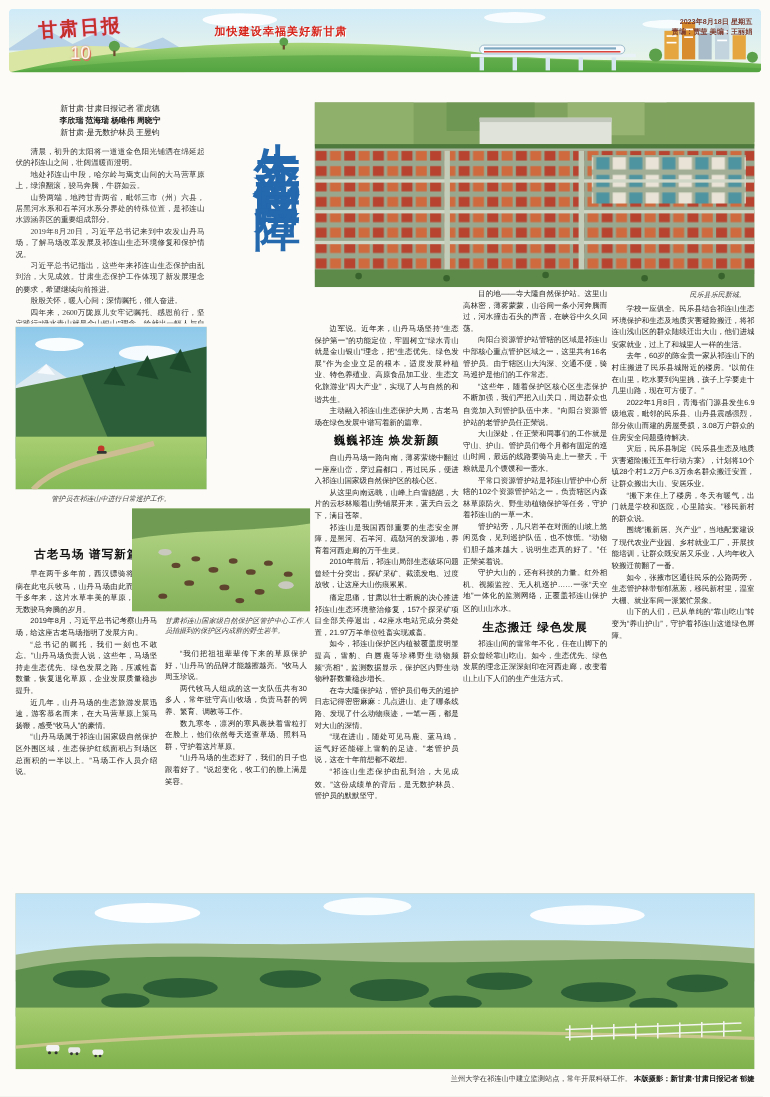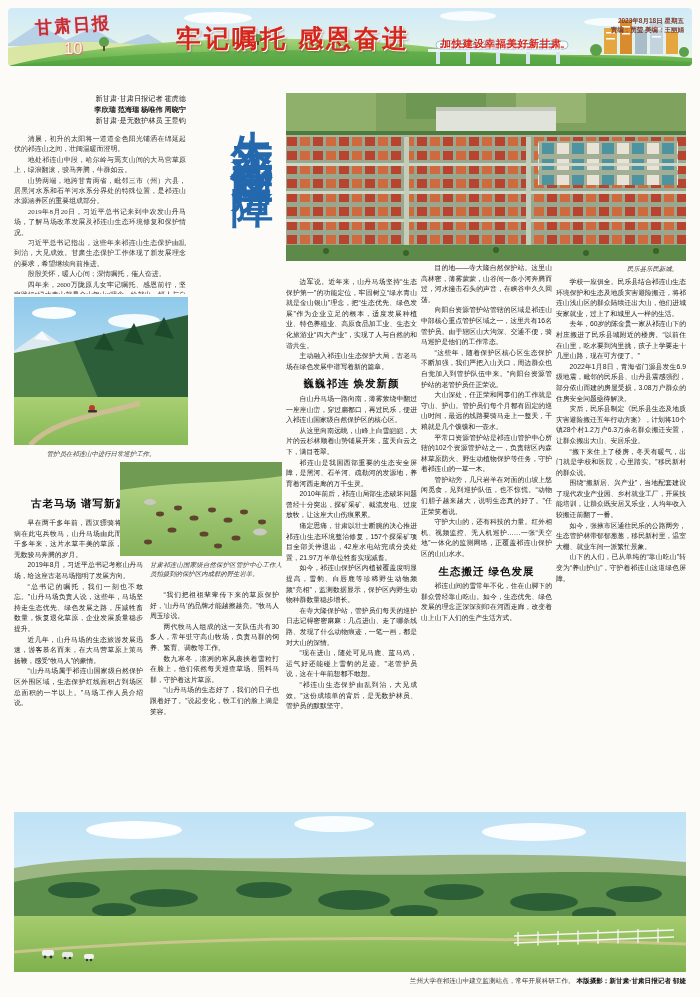--- a/index.html
+++ b/index.html
@@ -18,21 +18,21 @@
   .slogan-sub{font-size:10px;font-weight:900;color:#d6251b;letter-spacing:1px;text-shadow:1px 1px 0 #fff;margin-left:19px;}
   .dateblock{position:absolute;right:8px;top:8px;text-align:right;font-size:6.5px;line-height:9px;
              color:#7c3b2e;font-weight:bold;}
   
   .vtitle{position:absolute;left:192px;top:96px;height:370px;width:88px;
           writing-mode:vertical-rl;text-orientation:upright;
           font-size:42px;font-weight:900;color:#2468ae;letter-spacing:9px;
           font-family:"Liberation Sans",sans-serif;}
   .intro{position:absolute;left:14px;top:94px;width:172px;height:200px;overflow:hidden;
          font-family:"Liberation Serif",serif;}
-  .byline{font-size:7.2px;line-height:11px;text-align:right;color:#1a1a1a;margin-bottom:7px;}
+  .byline{font-size:7.2px;line-height:11px;text-align:center;color:#1a1a1a;margin-bottom:7px;}
   .byline .b2{font-weight:bold;}
   .lede{font-size:6.9px;line-height:10.4px;text-align:justify;color:#333;}
   .lede p{margin:0;text-indent:2em;}
   .col{position:absolute;font-size:6.8px;line-height:10.6px;text-align:justify;color:#232323;overflow:hidden;}
   .col p{margin:0;text-indent:2em;}
   .subhead{font-size:10.5px;font-weight:bold;text-align:center;color:#111;margin:6px 0 5px;text-indent:0;
            letter-spacing:1px;}
   .subhead-abs{position:absolute;font-size:10.5px;font-weight:bold;text-align:center;color:#111;letter-spacing:1px;}
   
   .photo{position:absolute;overflow:hidden;background:#cfd8c2;}
@@ -97,21 +97,20 @@
           <rect x="644" y="28" width="9" height="1.5" fill="#fff"></rect>
         <circle cx="588" cy="42" r="6" fill="#5da04b"></circle>
           <circle cx="676" cy="44" r="5" fill="#5da04b"></circle>
       </g>
     </svg>
     <div class="masthead">
       <div class="masthead-name">甘肃日报</div>
       <div class="masthead-page">10</div>
     </div>
     <div class="slogan">
-      <span class="slogan-main">牢记嘱托 感恩奋进</span>
       <span class="slogan-sub">加快建设幸福美好新甘肃</span>
     </div>
     <div class="dateblock">
       <div>2023年8月18日 星期五</div>
       <div>责编：贾莹 美编：王丽娟</div>
     </div>
   </div>
 
   <div class="intro">
     <div class="byline">
@@ -241,21 +240,21 @@
   </div>
   <div class="photo-cap" style="left:150px;top:560px;width:132px;text-align:justify;">甘肃祁连山国家级自然保护区管护中心工作人员拍摄到的保护区内成群的野生岩羊。</div>
 
   <div class="col" style="left:150px;top:590px;width:129px;height:212px;">
       <p>“我们把祖祖辈辈传下来的草原保护好，‘山丹马’的品牌才能越擦越亮。”牧马人周玉珍说。</p>
       <p>两代牧马人组成的这一支队伍共有30多人，常年驻守高山牧场，负责马群的饲养、繁育、调教等工作。</p>
       <p>数九寒冬，凛冽的寒风裹挟着雪粒打在脸上，他们依然每天巡查草场、照料马群，守护着这片草原。</p>
       <p>“山丹马场的生态好了，我们的日子也跟着好了。”说起变化，牧工们的脸上满是笑容。</p>
     </div>
 
-  <div class="col" style="left:286px;top:277px;width:131px;height:525px;">
+  <div class="col" style="left:286px;top:295px;width:131px;height:525px;">
     <div>
         <p>边军说。近年来，山丹马场坚持“生态保护第一”的功能定位，牢固树立“绿水青山就是金山银山”理念，把“生态优先、绿色发展”作为企业立足的根本，适度发展种植业、特色养殖业、高原食品加工业、生态文化旅游业“四大产业”，实现了人与自然的和谐共生。</p>
         <p>主动融入祁连山生态保护大局，古老马场在绿色发展中谱写着新的篇章。</p>
       </div>
     <div class="subhead">巍巍祁连 焕发新颜</div>
     <div>
         <p>自山丹马场一路向南，薄雾萦绕中翻过一座座山峦，穿过扁都口，再过民乐，便进入祁连山国家级自然保护区的核心区。</p>
         <p>从这里向南远眺，山峰上白雪皑皑，大片的云杉林顺着山势铺展开来，蓝天白云之下，满目苍翠。</p>
         <p>祁连山是我国西部重要的生态安全屏障，是黑河、石羊河、疏勒河的发源地，养育着河西走廊的万千生灵。</p>
         <p>2010年前后，祁连山局部生态破坏问题曾经十分突出，探矿采矿、截流发电、过度放牧，让这座大山伤痕累累。</p>

